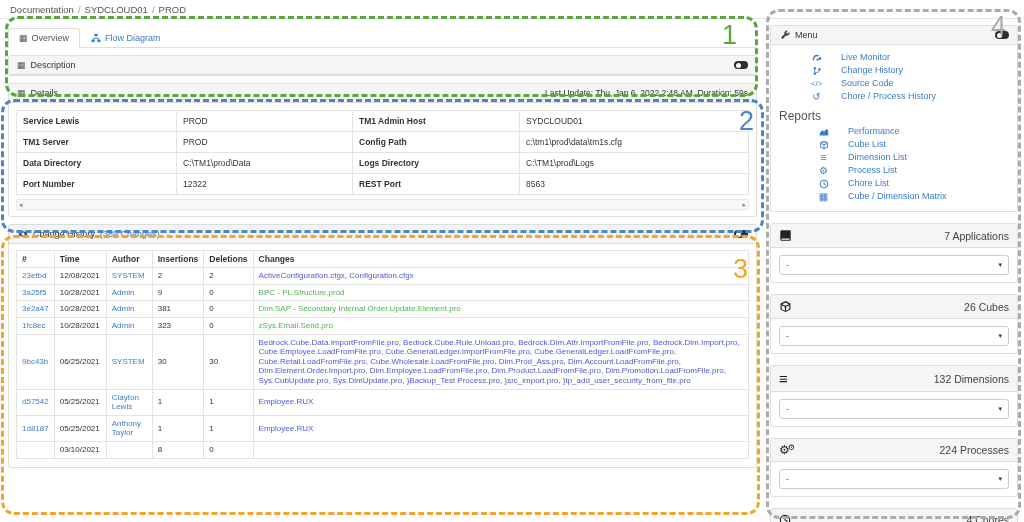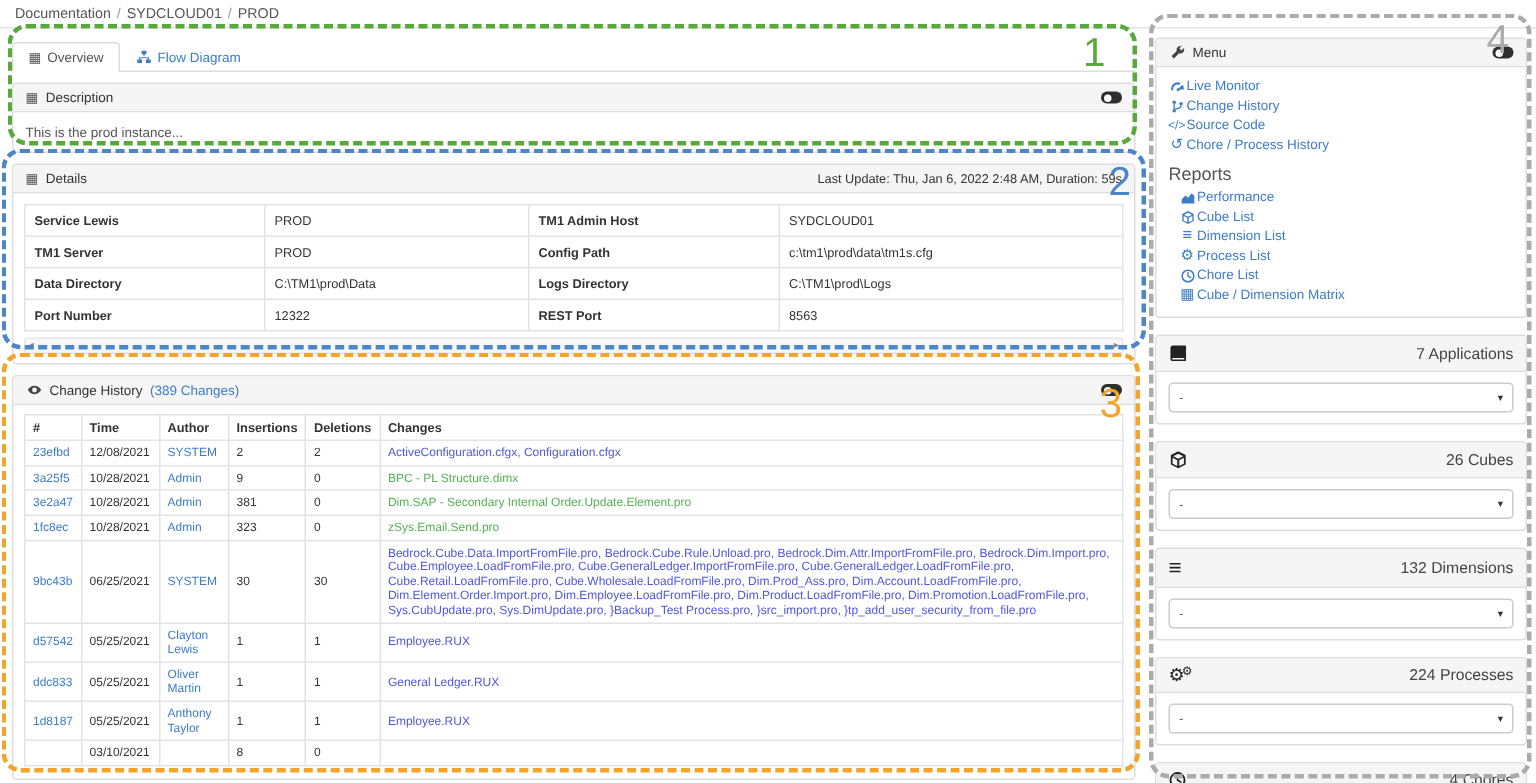--- a/index.html
+++ b/index.html
@@ -49,21 +49,21 @@
   .ch-body { padding:6px 7px 8px 7px; }
   table.ch { border-collapse:collapse; width:100%; }
   table.ch th, table.ch td { border:1px solid #e3e3e3; padding:3px 5px; font-size:8px; text-align:left; vertical-align:middle; color:#333; line-height:1.2; }
   table.ch th { font-weight:bold; font-size:8.5px; }
   .w-hash{width:34px;} .w-time{width:52px;} .w-auth{width:46px;} .w-ins{width:48px;} .w-del{width:46px;}
   table.ch a.hash, table.ch a.auth { color:var(--link); }
   a.chg[data-color="blue"] { color:var(--fblue); }
   a.chg[data-color="green"] { color:var(--fgreen); }
 
   
-  .mlink { display:flex; align-items:center; gap:1px; color:var(--link); font-size:9px; line-height:13px; }
+  .mlink { display:flex; align-items:center; gap:19px; color:var(--link); font-size:9px; line-height:13px;margin-left:32px; }
   .mi { width:11px; display:inline-flex; justify-content:center; color:var(--link); flex:none; line-height:1; }
   .menu-body { padding:6px 8px 8px 8px; }
   .reports-label { color:#555; margin:6px 0 2px 0; font-size:12px; }
   .reports .mlink { padding-left:7px; }
 
   .card { border:1px solid var(--border); border-radius:3px; margin-top:11px; background:#fff; }
   .card-h { background:var(--hdrbg); border-bottom:1px solid var(--border); padding:5px 8px; display:flex; justify-content:space-between; align-items:center; border-radius:3px 3px 0 0; }
   .card-h .cicon { font-size:12px; color:#222; line-height:1; }
   .card-h .clabel { font-size:10.5px; color:#444; }
   .card-b { padding:7px 8px; }
@@ -114,21 +114,20 @@
     </div>
 
     <div class="panel">
       <div class="panel-h">
         <span class="gi">▦</span>
         <span>Description</span>
         <span class="right">
             <span class="toggle"></span>
           </span>
       </div>
-      <div class="desc-body">This is the prod instance...</div>
     </div>
 
     <div class="panel">
       <div class="panel-h">
         <span class="gi">▦</span>
         <span>Details</span>
         <span class="right" style="font-size:8.5px;color:#333;">Last Update: Thu, Jan 6, 2022 2:48 AM, Duration: 59s</span>
       </div>
       <div class="details-body">
         <table class="details">
@@ -197,21 +196,21 @@
             <td>2</td>
             <td>2</td>
             <td><a class="chg" data-color="blue">ActiveConfiguration.cfgx,  Configuration.cfgx</a></td>
           </tr>
           <tr>
             <td><a class="hash">3a25f5</a></td>
             <td>10/28/2021</td>
             <td><a class="auth">Admin</a></td>
             <td>9</td>
             <td>0</td>
-            <td><a class="chg" data-color="green">BPC - PL Structure.dimx</a></td>
+            <td><a class="chg" data-color="green">BPC - PL Structure.prod</a></td>
           </tr>
           <tr>
             <td><a class="hash">3e2a47</a></td>
             <td>10/28/2021</td>
             <td><a class="auth">Admin</a></td>
             <td>381</td>
             <td>0</td>
             <td><a class="chg" data-color="green">Dim.SAP - Secondary Internal Order.Update.Element.pro</a></td>
           </tr>
           <tr>
@@ -230,28 +229,20 @@
             <td>30</td>
             <td><a class="chg" data-color="blue">Bedrock.Cube.Data.ImportFromFile.pro,  Bedrock.Cube.Rule.Unload.pro,  Bedrock.Dim.Attr.ImportFromFile.pro,  Bedrock.Dim.Import.pro,  Cube.Employee.LoadFromFile.pro,  Cube.GeneralLedger.ImportFromFile.pro,  Cube.GeneralLedger.LoadFromFile.pro,  Cube.Retail.LoadFromFile.pro,  Cube.Wholesale.LoadFromFile.pro,  Dim.Prod_Ass.pro,  Dim.Account.LoadFromFile.pro,  Dim.Element.Order.Import.pro,  Dim.Employee.LoadFromFile.pro,  Dim.Product.LoadFromFile.pro,  Dim.Promotion.LoadFromFile.pro,  Sys.CubUpdate.pro,  Sys.DimUpdate.pro,  }Backup_Test Process.pro,  }src_import.pro,  }tp_add_user_security_from_file.pro</a></td>
           </tr>
           <tr>
             <td><a class="hash">d57542</a></td>
             <td>05/25/2021</td>
             <td><a class="auth">Clayton Lewis</a></td>
             <td>1</td>
             <td>1</td>
             <td><a class="chg" data-color="blue">Employee.RUX</a></td>
-          </tr>
-          <tr>
-            <td><a class="hash">ddc833</a></td>
-            <td>05/25/2021</td>
-            <td><a class="auth">Oliver Martin</a></td>
-            <td>1</td>
-            <td>1</td>
-            <td><a class="chg" data-color="blue">General Ledger.RUX</a></td>
           </tr>
           <tr>
             <td><a class="hash">1d8187</a></td>
             <td>05/25/2021</td>
             <td><a class="auth">Anthony Taylor</a></td>
             <td>1</td>
             <td>1</td>
             <td><a class="chg" data-color="blue">Employee.RUX</a></td>
           </tr>
           <tr>

